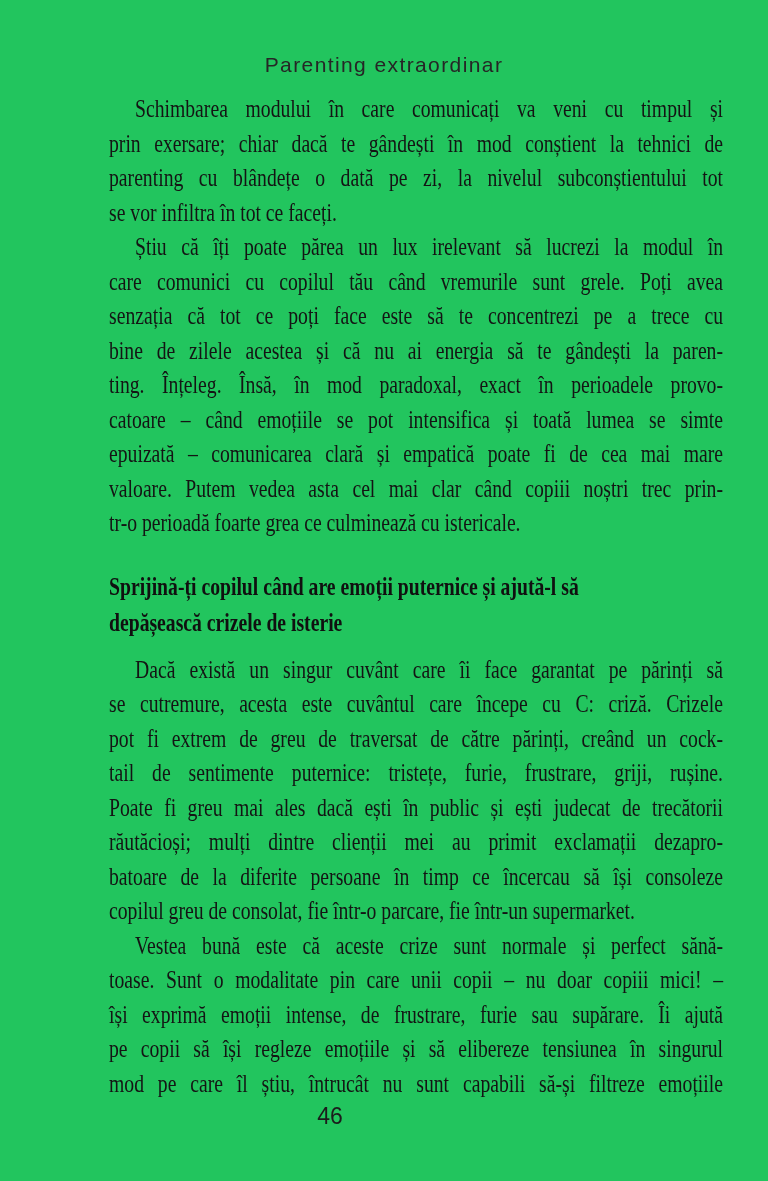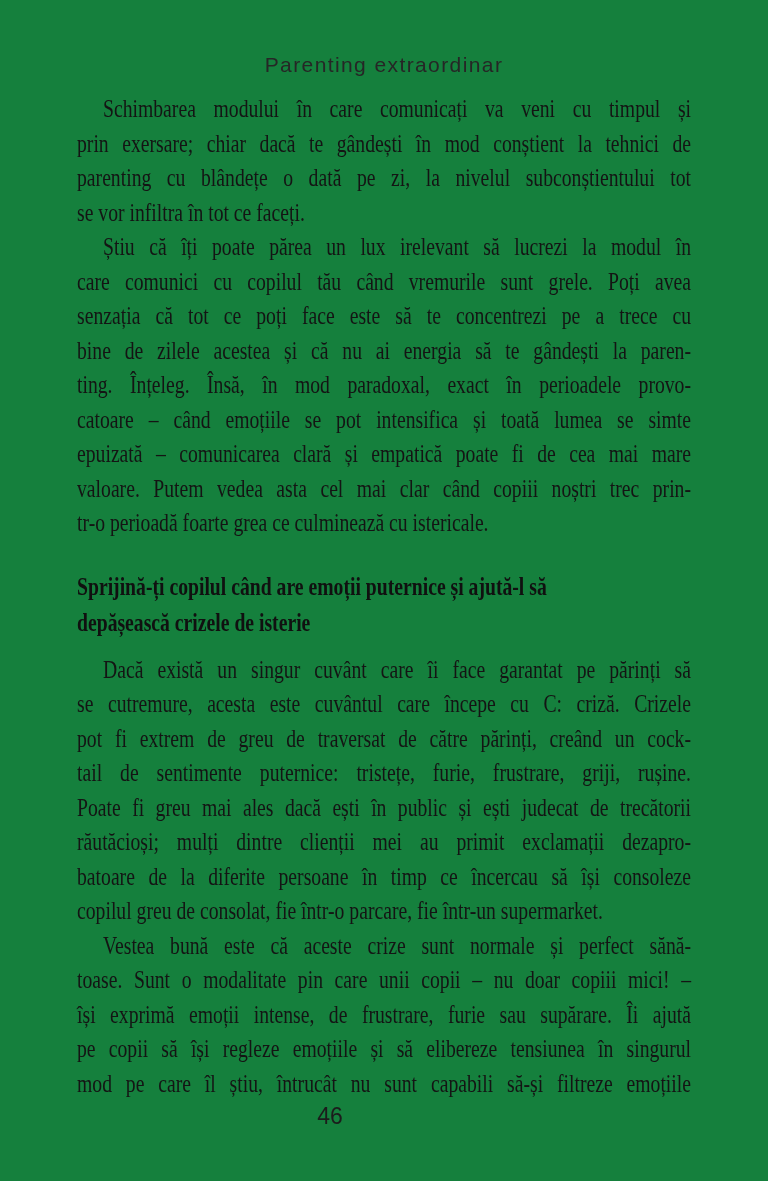--- a/index.html
+++ b/index.html
@@ -8,37 +8,38 @@
     width: 768px;
     height: 1181px;
     overflow: hidden;
     background: #ffffff;
   }
 
   .page {
     position: relative;
     width: 768px;
     height: 1181px;
-    background: #15803d;
+    background: #22c55e;
     padding: 53px 77px 0 77px;
     overflow: hidden;
   }
 
   .running-head {
     text-align: center;
     font-family: "Liberation Sans", sans-serif;
     font-size: 21px;
     line-height: 24px;
     letter-spacing: 1.4px;
     color: #262626;
     font-weight: 400;
   }
 
   .text-block {
     margin-top: 15px;
+    margin-left: 32px;
   }
 
   
   .condense {
     width: 780px;
     transform: scaleX(0.7872);
     transform-origin: 0 0;
   }
 
   .line {

